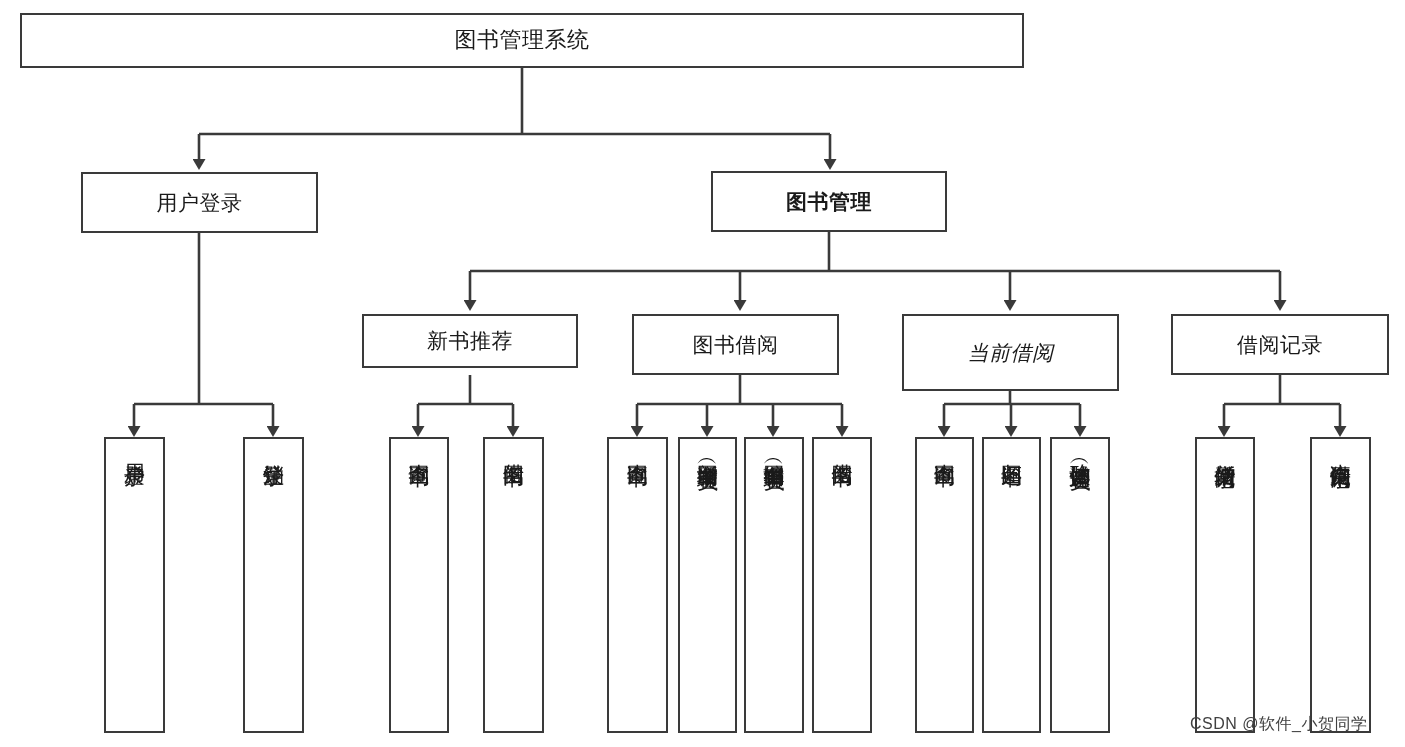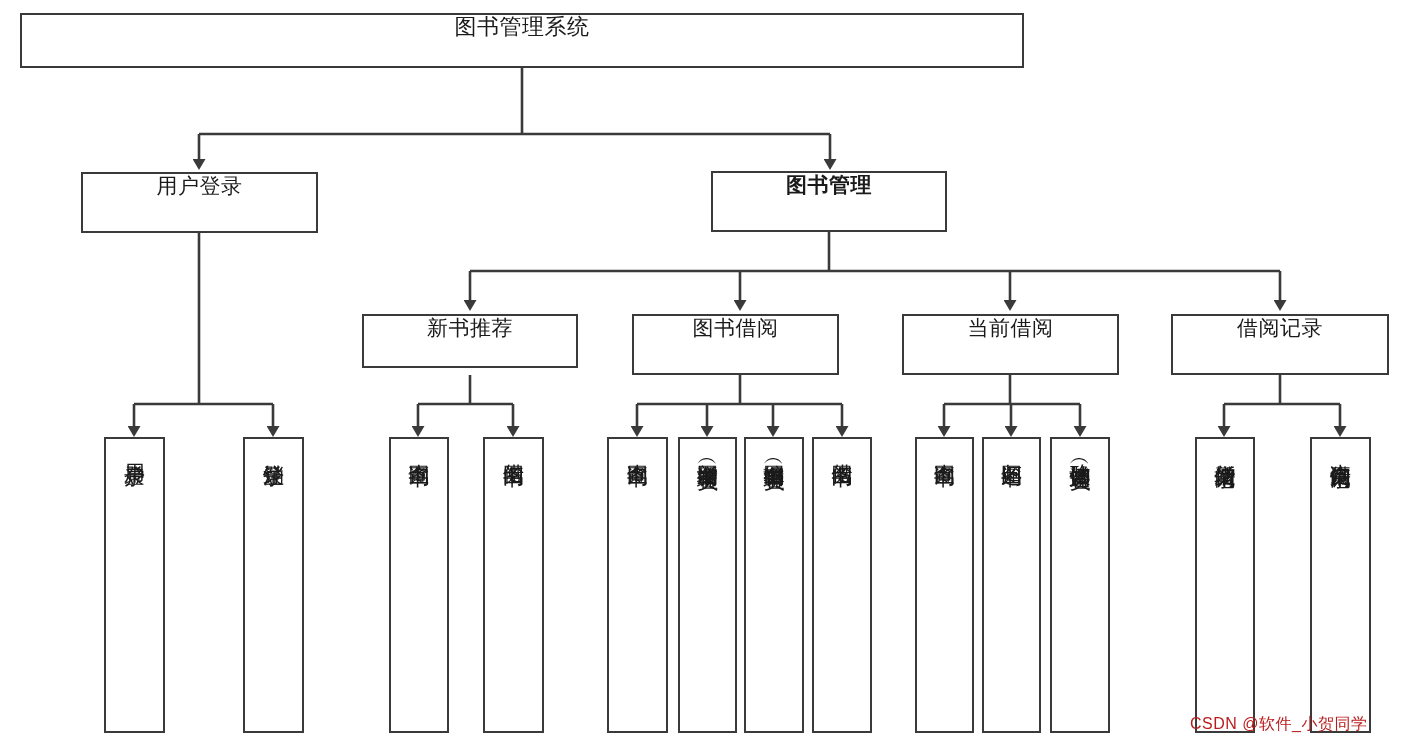--- a/index.html
+++ b/index.html
@@ -24,20 +24,21 @@
     width: 1405px;
     height: 747px;
     pointer-events: none;
   }
   .node {
     position: absolute;
     box-sizing: border-box;
     border: 2.5px solid #3a3a3a;
     background: #ffffff;
     display: flex;
+    align-items: center;
     justify-content: center;
     color: #1a1a1a;
   }
   .node .label {
     display: block;
     text-align: center;
     line-height: 1.12;
   }
   .node.horiz .label {
     font-size: 21px;
@@ -59,21 +60,21 @@
     font-size: 21px;
     line-height: 1.05;
     letter-spacing: 1px;
     white-space: nowrap;
   }
   #watermark {
     position: absolute;
     left: 1190px;
     top: 714px;
     font-size: 16px;
-    color: #b91c1c;
+    color: #404040;
     letter-spacing: 0.5px;
     white-space: nowrap;
     font-family: "Liberation Sans", "DejaVu Sans", sans-serif;
   }
 </style>
 </head>
 <body>
 
 <div id="stage">
 
@@ -137,21 +138,21 @@
   <div class="node horiz" style="left:711px; top:171px; width:236px; height:61px;font-weight:bold;">
     <span class="label">图书管理</span>
   </div>
 
   <div class="node horiz" style="left:362px; top:314px; width:216px; height:54px;">
     <span class="label">新书推荐</span>
   </div>
   <div class="node horiz" style="left:632px; top:314px; width:207px; height:61px;">
     <span class="label">图书借阅</span>
   </div>
-  <div class="node horiz" style="left:902px; top:314px; width:217px; height:61px;">
+  <div class="node horiz" style="left:902px; top:314px; width:217px; height:77px;font-style:italic;">
     <span class="label">当前借阅</span>
   </div>
   <div class="node horiz" style="left:1171px; top:314px; width:218px; height:61px;">
     <span class="label">借阅记录</span>
   </div>
 
   <div class="node vert" style="left:104px; top:437px; width:61px; height:296px;">
     <span class="label">用户登录</span>
   </div>
   <div class="node vert" style="left:243px; top:437px; width:61px; height:296px;">

